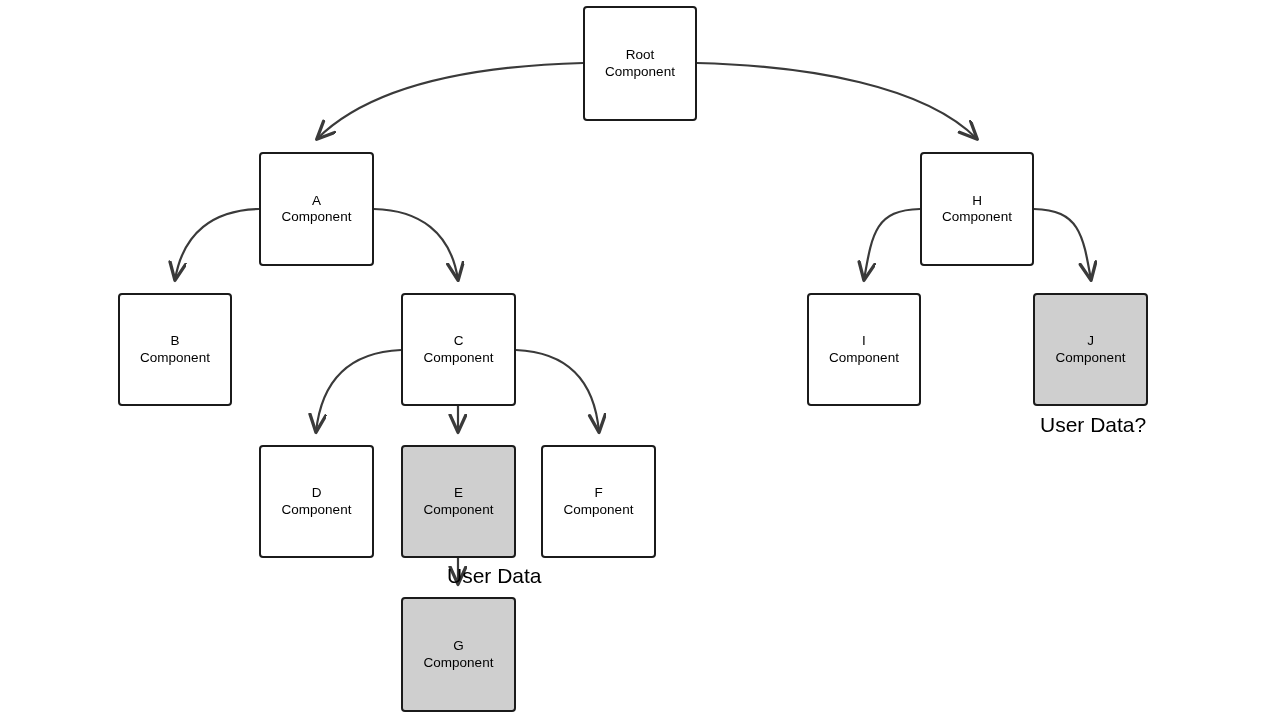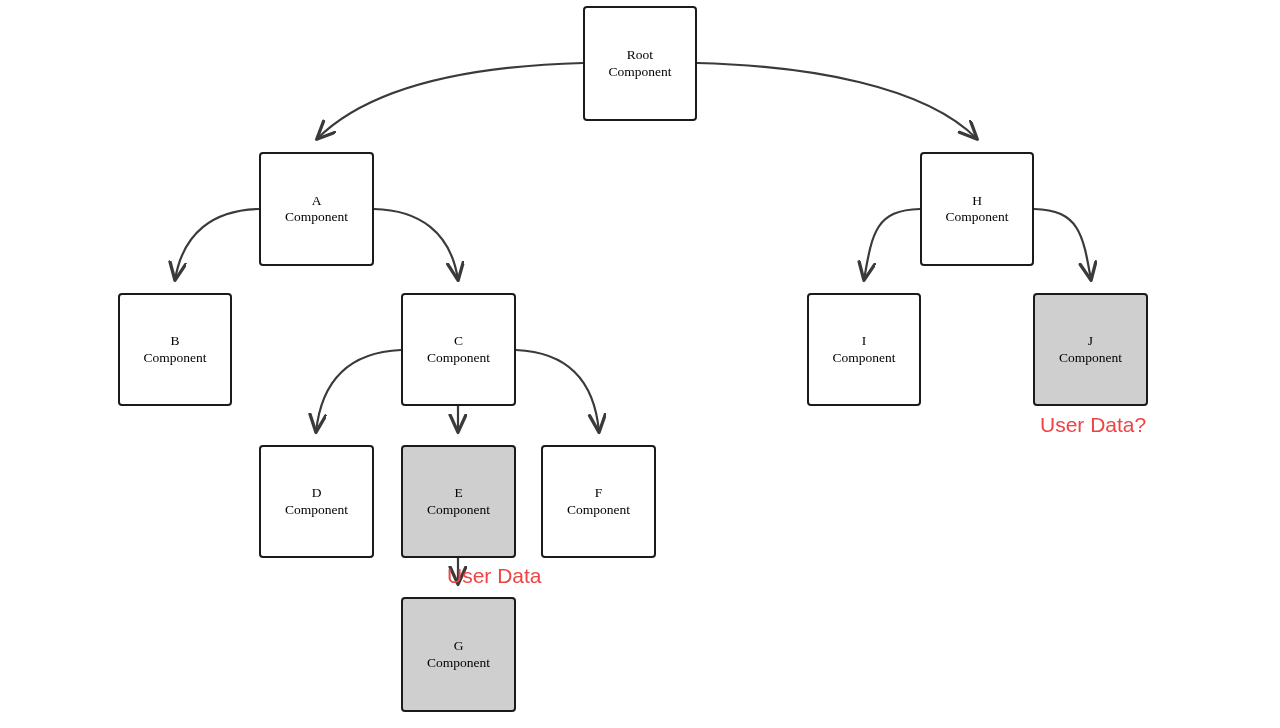--- a/index.html
+++ b/index.html
@@ -39,26 +39,25 @@
     font-size: 13.5px;
     color: #000000;
     text-align: center;
   }
   .node.filled {
     background: #cfcfcf;
   }
   .node .ln {
     display: block;
     white-space: nowrap;
-    font-family: Liberation Serif, serif;
   }
   .edge-label {
     position: absolute;
     font-size: 21px;
-    color: #ef4444;
+    color: #000000;
     white-space: nowrap;
     line-height: 1;
   }
 </style>
 </head>
 <body>
 
 <div id="canvas">
 
   <svg id="edges" viewBox="0 0 1280 728">

